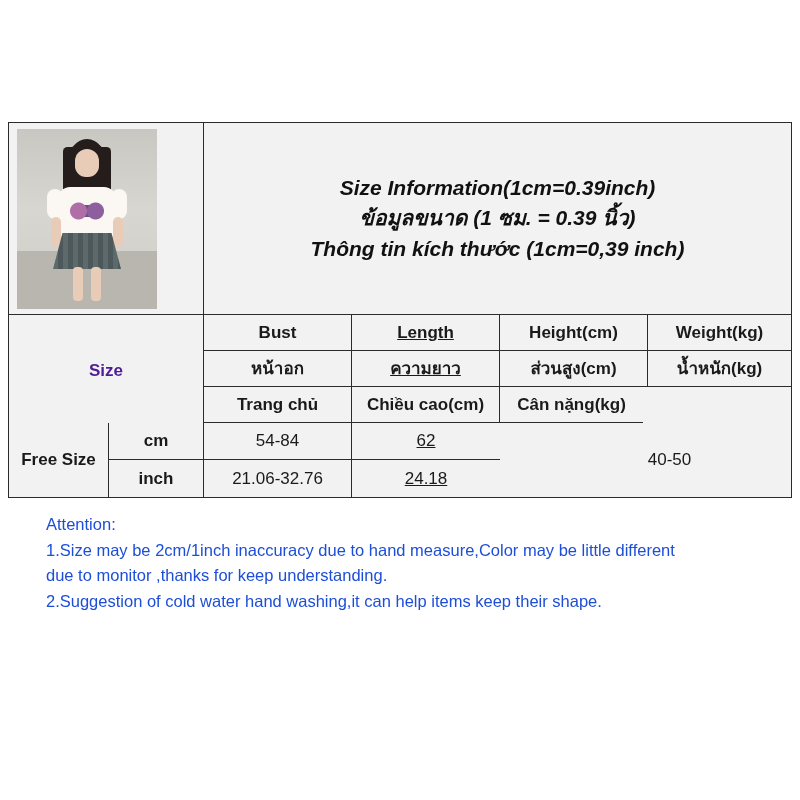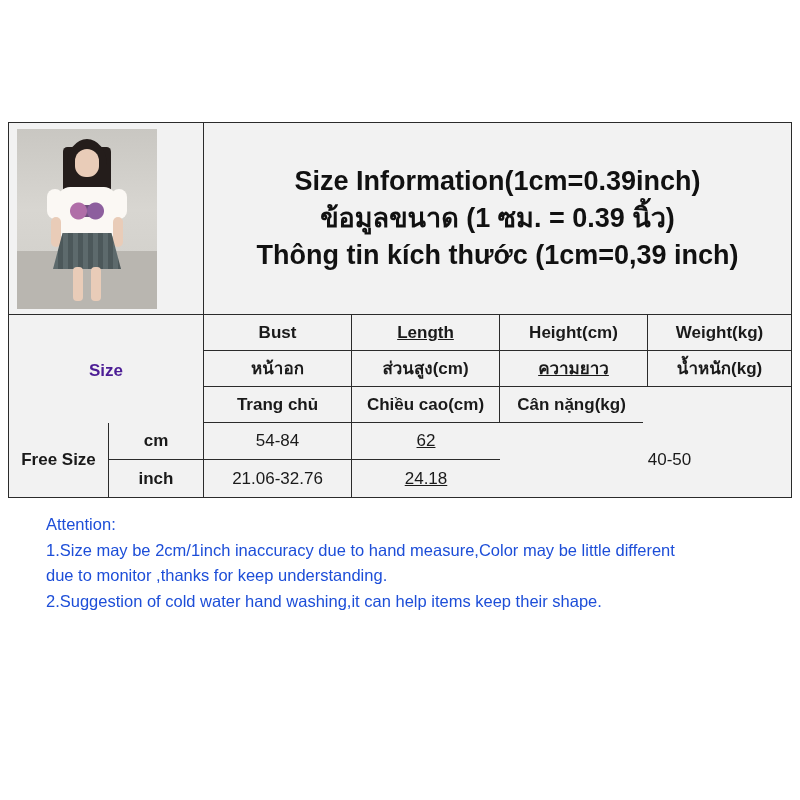--- a/index.html
+++ b/index.html
@@ -135,23 +135,24 @@
 
   .title-cell {
     flex: 1 1 auto;
     flex-direction: column;
     gap: 6px;
     padding: 6px 10px;
     border-right: none;
   }
   .title-line {
     font-weight: bold;
-    font-size: 27px;
+    font-size: 21px;
     color: #111111;
     white-space: nowrap;
+    font-style: italic;
   }
 
   
   .size-label-cell {
     flex: 0 0 195px;
     font-size: 27px;
     font-weight: bold;
     color: #4c1d95;
   }
   .c-bust   { flex: 0 0 148px; }
@@ -241,22 +242,22 @@
     <div class="row hdr-row">
       <div class="cell size-label-cell" style="height:112px; border-bottom:1px solid #2b2b2b;">Size</div>
       <div class="cell c-bust">Bust</div>
       <div class="cell c-length">Length</div>
       <div class="cell c-height">Height(cm)</div>
       <div class="cell c-weight last">Weight(kg)</div>
     </div>
 
     <div class="row hdr-row" style="margin-left:195px;">
       <div class="cell c-bust">หน้าอก</div>
+      <div class="cell c-length">ความยาว</div>
       <div class="cell c-height">ส่วนสูง(cm)</div>
-      <div class="cell c-length">ความยาว</div>
       <div class="cell c-weight last">น้ำหนัก(kg)</div>
     </div>
 
     <div class="row hdr-row" style="margin-left:195px;">
       <div class="cell c-bust">Trang chủ</div>
       <div class="cell c-height">Chiều cao(cm)</div>
       <div class="cell c-weight last">Cân nặng(kg)</div>
     </div>
 
     <div class="row">

